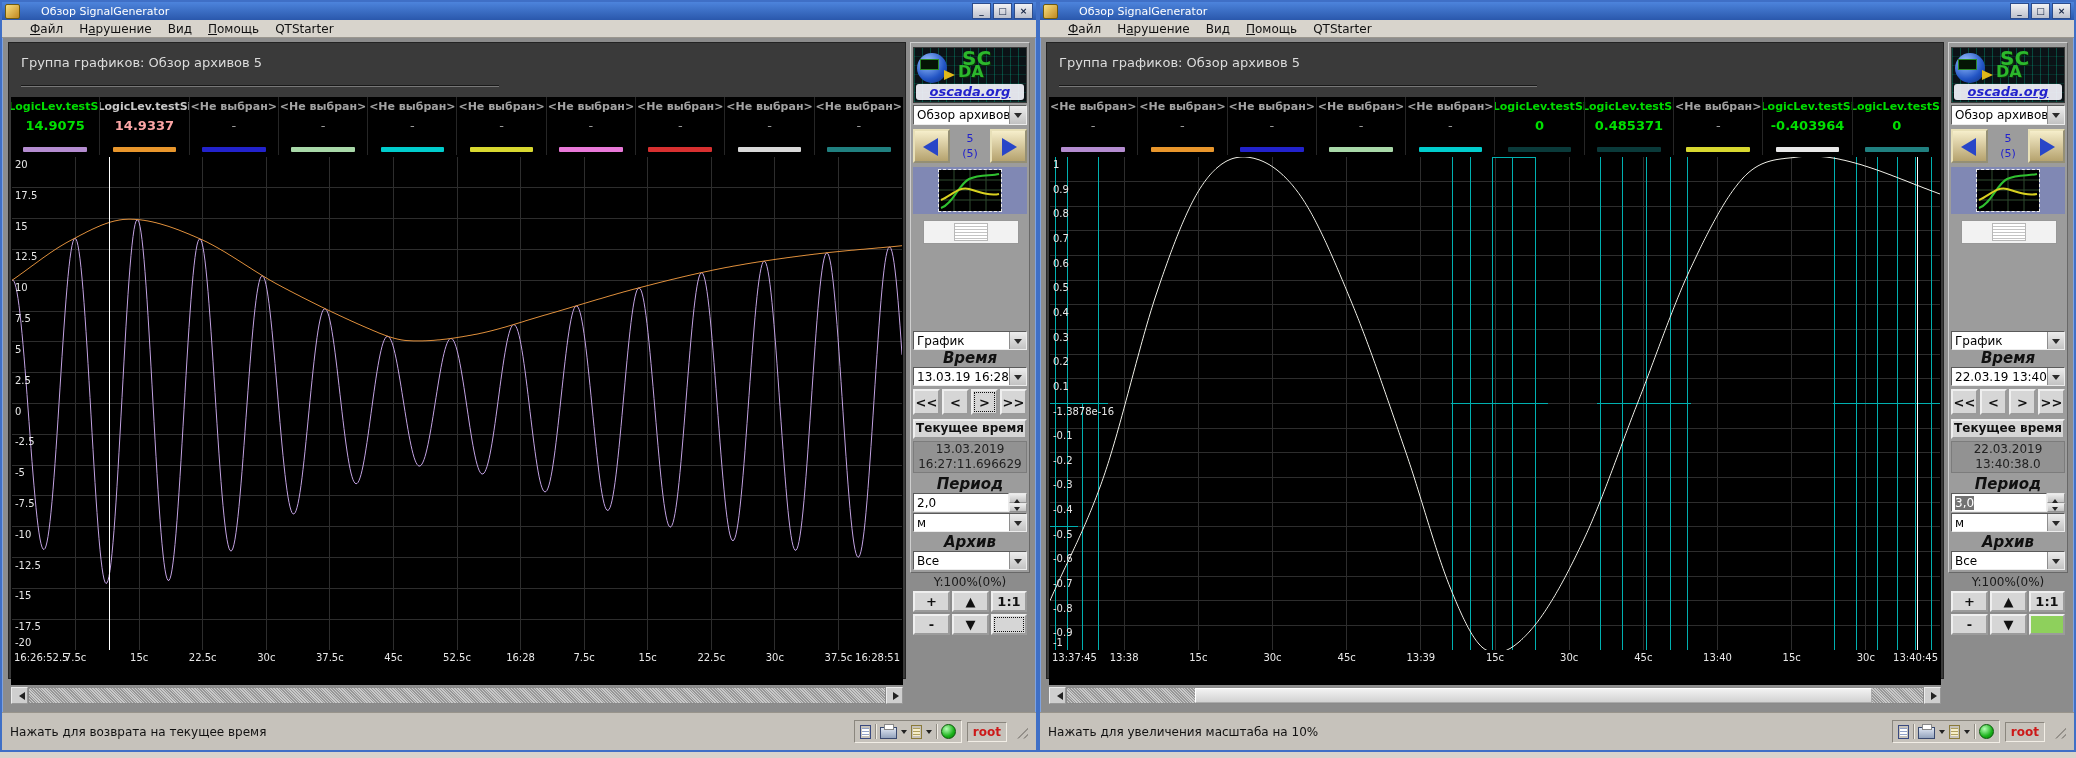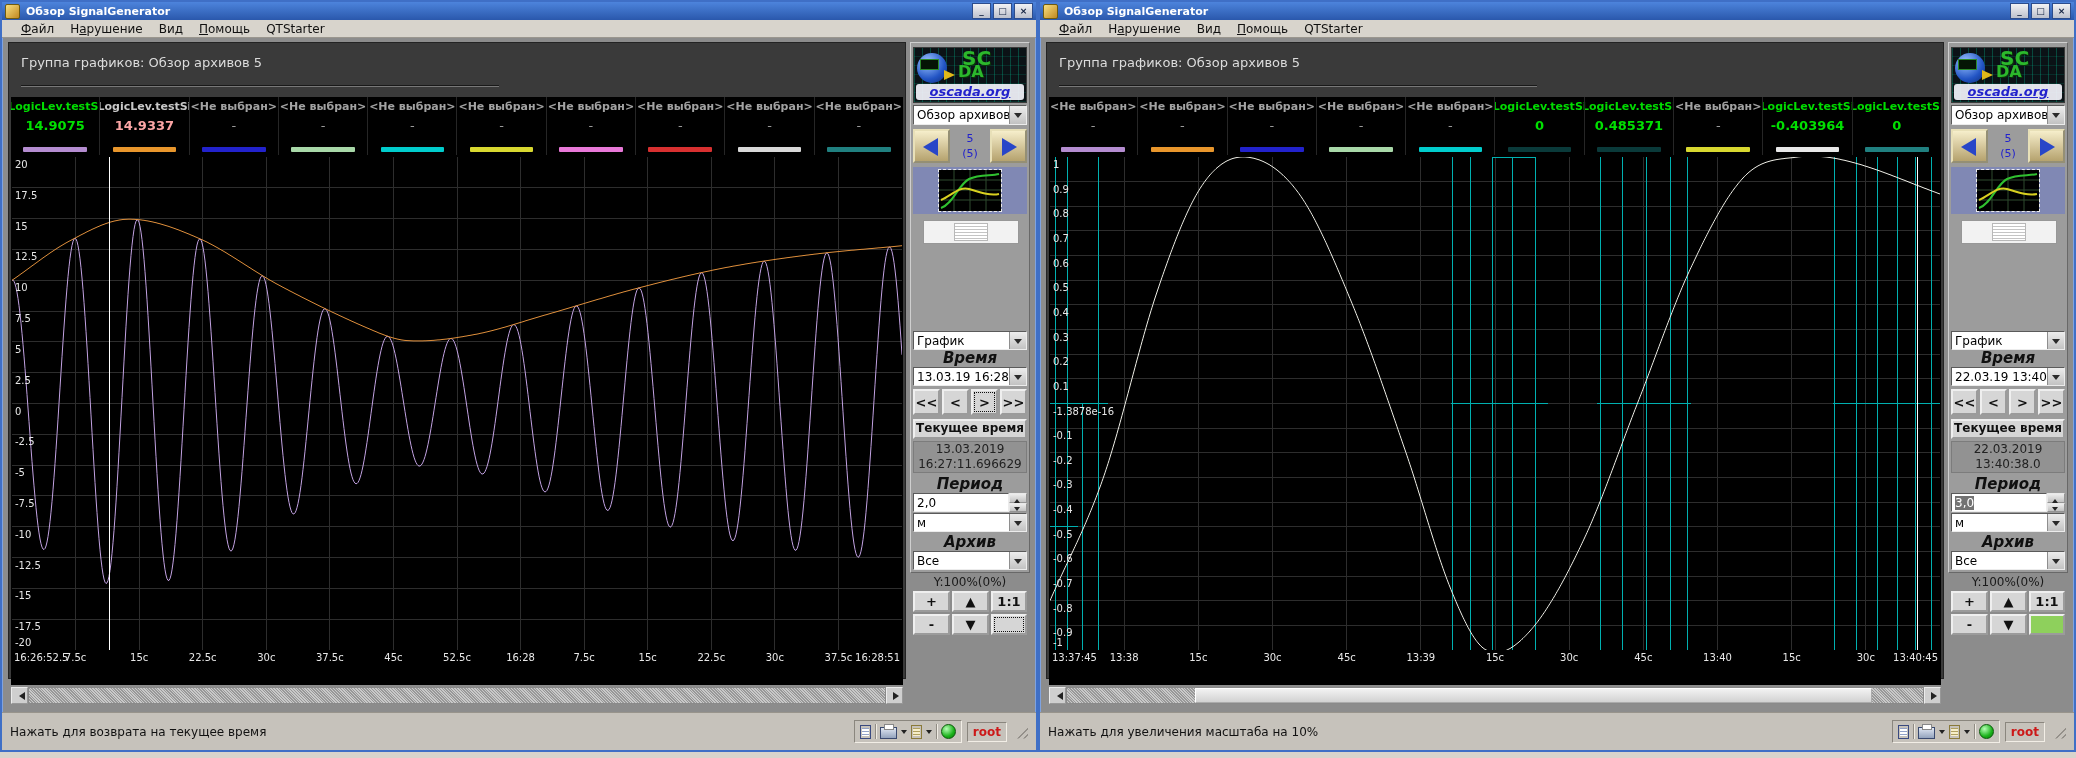--- a/index.html
+++ b/index.html
@@ -4,26 +4,26 @@
 <style>
   html,body{margin:0;padding:0;background:#cfcbc3;}
   body{font-family:"DejaVu Sans","Liberation Sans",sans-serif;}
   .stage{position:relative;width:2076px;height:758px;overflow:hidden;background:#cfcbc3;}
   .win{position:absolute;top:0;width:1038px;height:752px;background:#8c8c8c;
        box-shadow:inset 0 0 0 2px #3f6fc6, inset 0 0 0 3px #7fa3e0;}
   
   .titlebar{position:absolute;left:2px;top:2px;right:2px;height:18px;
     background:linear-gradient(180deg,#4d84dc,#2a58ac);display:flex;align-items:center;padding:0 3px;box-sizing:border-box;}
   .wicon{width:13px;height:13px;border-radius:2px;background:linear-gradient(135deg,#f8e080,#c08820);border:1px solid #6d5a10;}
-  .wtitle{color:#fff;font-size:11px;font-weight:bold;margin-left:6px;white-space:nowrap;}
+  .wtitle{color:#fff;font-size:11px;font-weight:normal;margin-left:21px;white-space:nowrap;}
   .wbtns{margin-left:auto;display:flex;gap:2px;}
   .wbtn{width:17px;height:14px;background:linear-gradient(#f2f2f4,#bcc0cc);border:1px solid #2c4c8c;
         font-size:9px;font-weight:bold;color:#102040;display:flex;align-items:center;justify-content:center;line-height:1;}
   .menubar{position:absolute;left:2px;top:20px;right:2px;height:18px;background:#d8d4cc;border-bottom:1px solid #9a968e;
-           display:flex;align-items:center;padding-left:11px;box-sizing:border-box;}
+           display:flex;align-items:center;padding-left:20px;box-sizing:border-box;}
   .mitem{font-size:12px;color:#111;padding:1px 8px;}
   
   .grouppanel{position:absolute;left:8px;top:42px;width:898px;height:637px;background:#3a3a3a;border:1px solid #232323;box-sizing:border-box;}
   .gtitle{position:absolute;left:12px;top:12px;font-size:13px;color:#dcdcdc;}
   .gunderline{position:absolute;left:12px;top:42px;width:478px;height:0;border-top:1px solid #191919;border-bottom:1px solid #787878;}
   .blackzone{position:absolute;left:2px;top:54px;width:892px;height:588px;background:#000;}
   .slots{position:absolute;left:2px;top:54px;width:892px;height:58px;display:flex;}
   .slot{flex:1;border-right:1px solid #262626;display:flex;flex-direction:column;align-items:center;overflow:hidden;}
   .slot:last-child{border-right:none;}
   .shead{margin-top:3px;font-size:11px;font-weight:bold;white-space:nowrap;}

